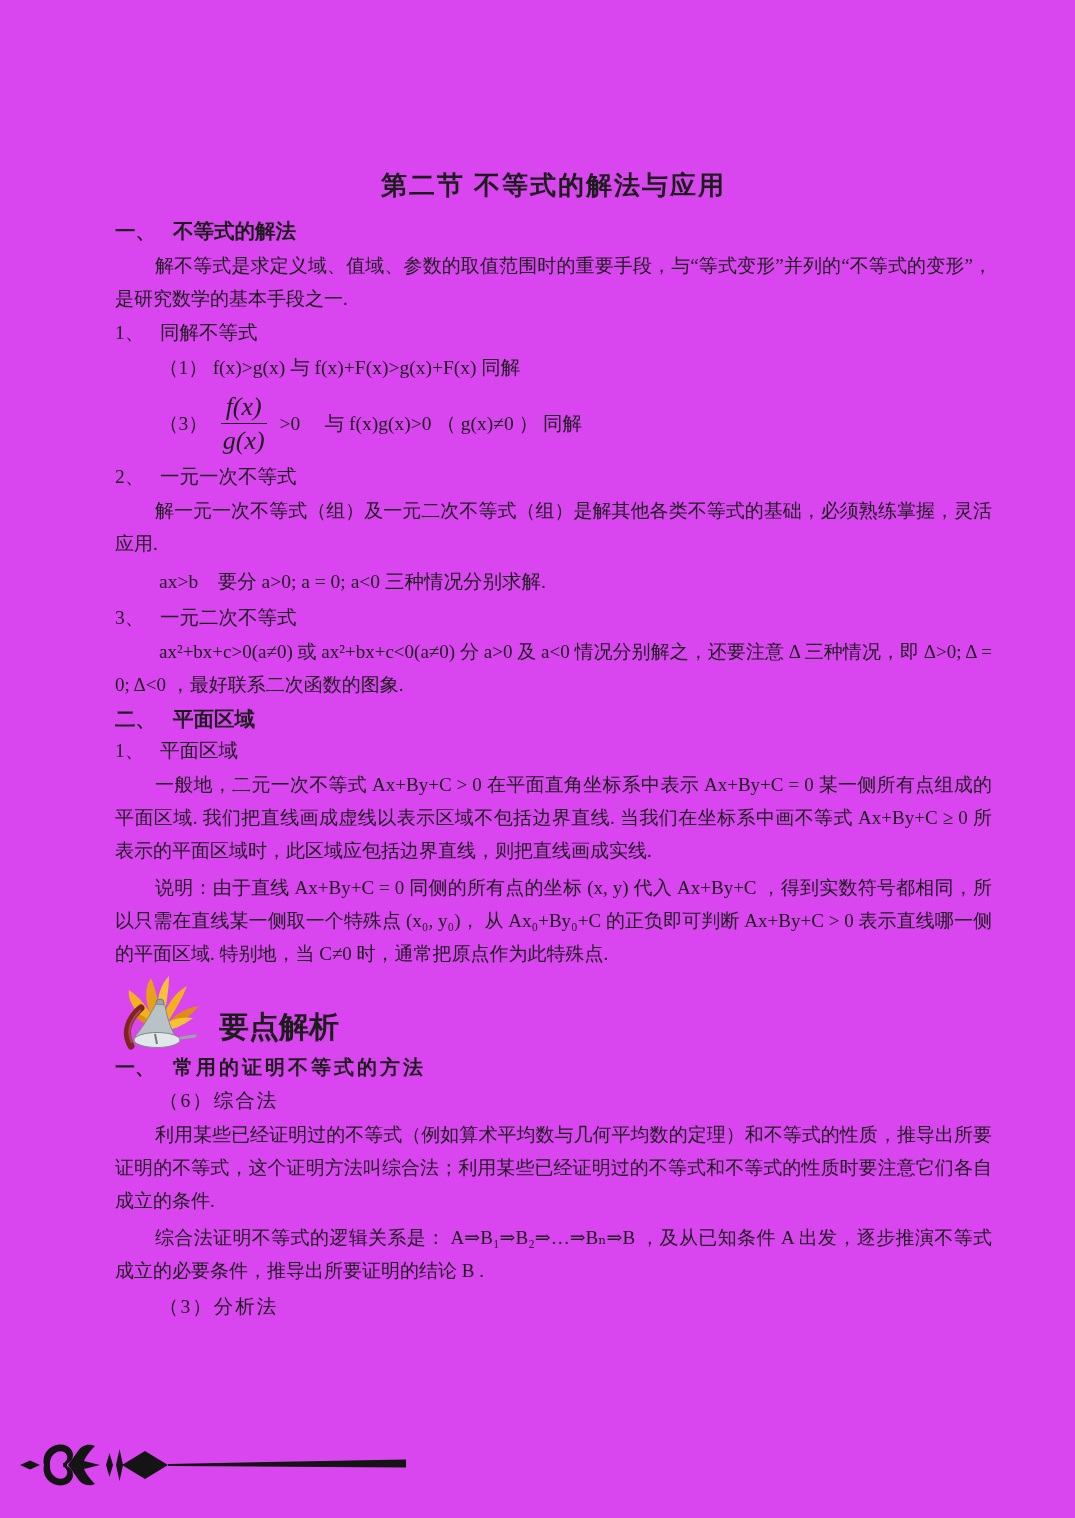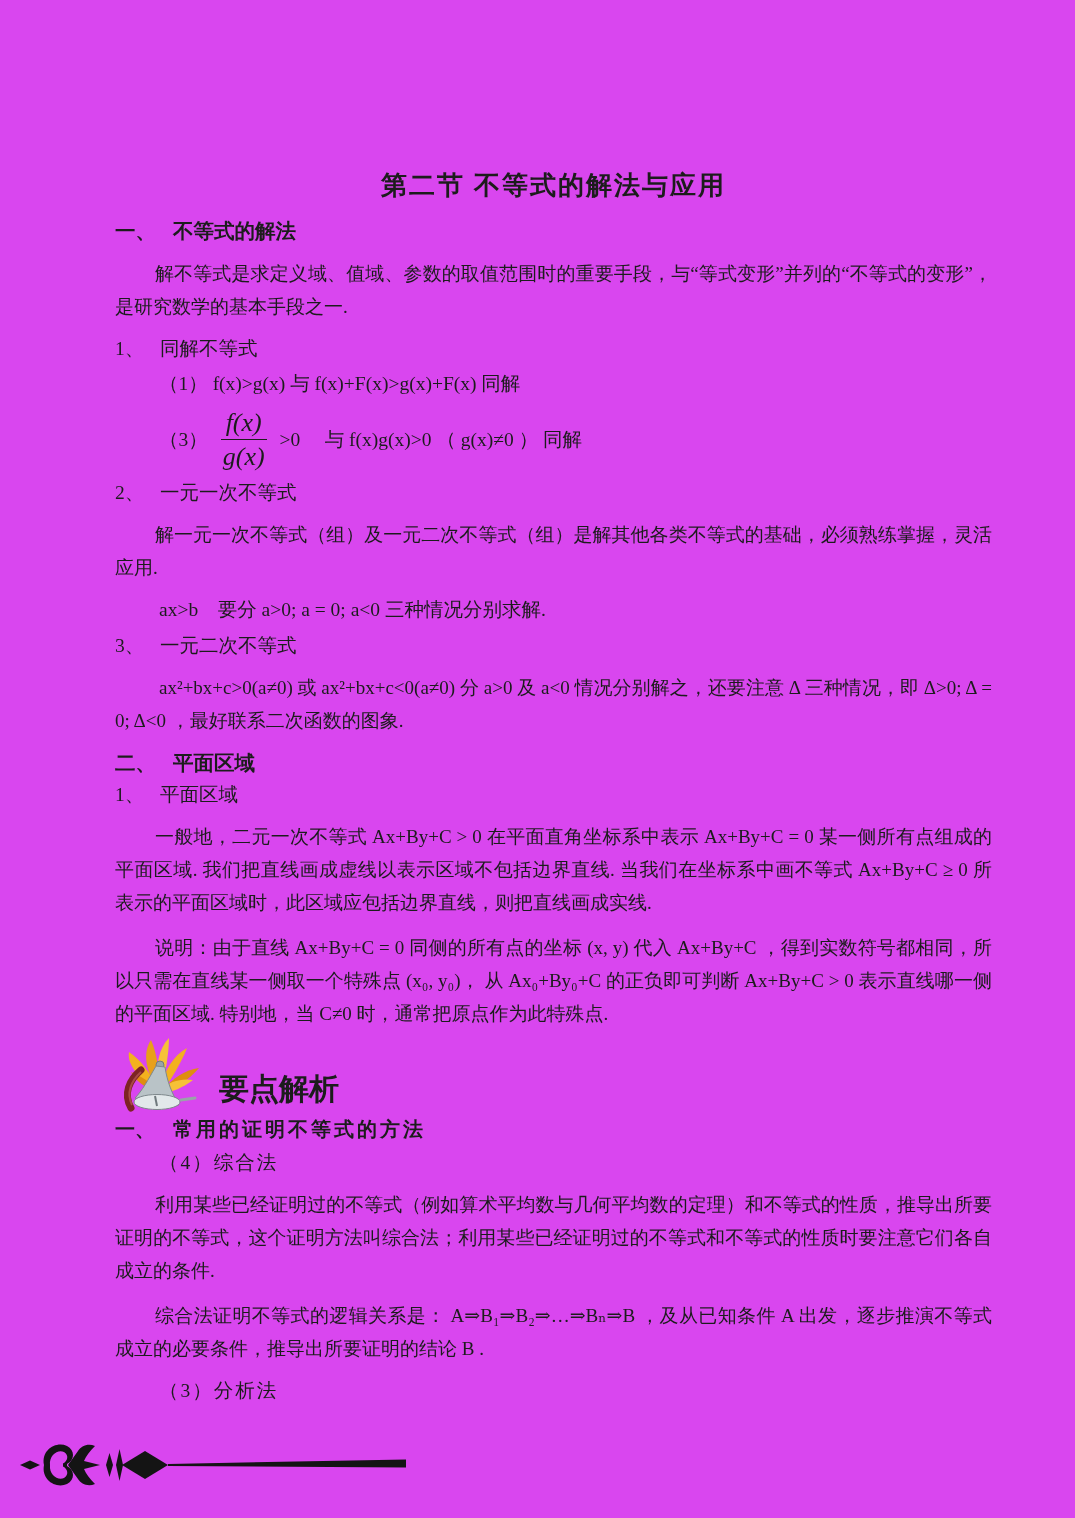--- a/index.html
+++ b/index.html
@@ -29,21 +29,21 @@
     font-weight:bold;
     margin:4px 0 4px 0;
     font-family:"Liberation Sans","DejaVu Sans",sans-serif;
   }
   .sec-head .num { display:inline-block; min-width:58px; }
   .item-head { font-size:19.5px; margin:3px 0 2px 0; }
   .item-head .num { display:inline-block; min-width:45px; }
   p.body {
     font-size:19px;
     line-height:33px;
-    margin:12px 0;
+    margin:4px 0;
     text-indent:40px;
     text-align:justify;
   }
   p.body.hang { text-indent:44px; }
   .formula-line {
     font-size:19.5px;
     line-height:28px;
     margin:8px 0;
     padding-left:44px;
   }
@@ -176,21 +176,21 @@
         </g>
       </svg>
       <span class="kp-title">要点解析</span>
     </div>
 
     <div class="kp-subhead">
       <span class="num">一、</span><span>常用的证明不等式的方法</span>
     </div>
 
 
-    <div class="method-label">（4）综合法</div>
+    <div class="method-label">（6）综合法</div>
     <p class="body">利用某些已经证明过的不等式（例如算术平均数与几何平均数的定理）和不等式的性质，推导出所要证明的不等式，这个证明方法叫综合法；利用某些已经证明过的不等式和不等式的性质时要注意它们各自成立的条件.</p>
     <p class="body">综合法证明不等式的逻辑关系是： A⇒B₁⇒B₂⇒…⇒Bₙ⇒B ，及从已知条件 A 出发，逐步推演不等式成立的必要条件，推导出所要证明的结论 B .</p>
 
     <div class="method-label">（3）分析法</div>
 
   </div>
 
   <svg class="ornament" width="392" height="54" viewBox="0 0 392 54" aria-hidden="true">
     <g fill="#141414">
       <polygon points="2,27 12,22.5 22,27 12,31.5"></polygon>

